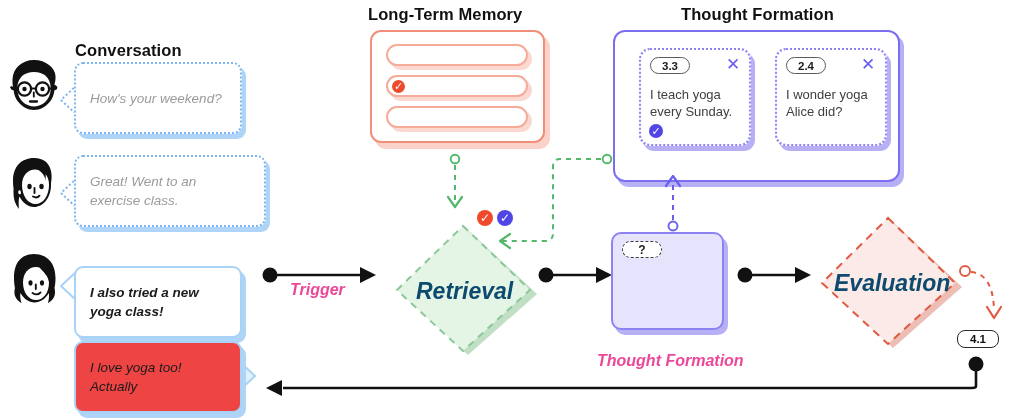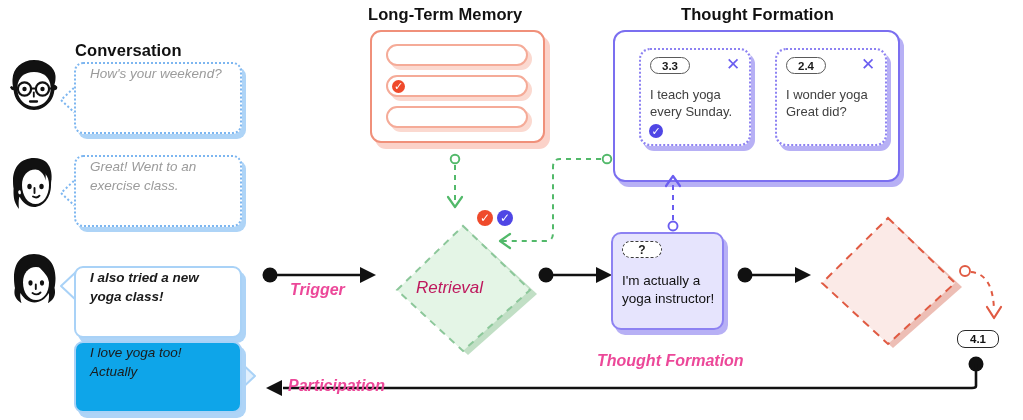--- a/index.html
+++ b/index.html
@@ -7,29 +7,29 @@
        font-family:"Liberation Sans","DejaVu Sans",sans-serif;
        -webkit-font-smoothing:antialiased;}
   .stage{position:absolute;left:0;top:0;width:1023px;height:420px;}
   .abs{position:absolute;}
 
   
   .sec-title{font-weight:bold;font-size:16.5px;color:#111111;letter-spacing:.1px;white-space:nowrap;}
 
   
   .bubble{position:absolute;box-sizing:border-box;border-radius:9px;
-          display:flex;align-items:flex-start;}
+          display:flex;align-items:center;}
   .bubble .btxt{font-style:italic;font-size:13.5px;line-height:19px;padding:0 14px;}
   .bubble.dotted{border:2px dotted #7db6f0;background:#ffffff;
                  box-shadow:4px 5px 0 0 #aed4f7;}
   .bubble.dotted .btxt{color:#9b9b9b;}
   .bubble.solidw{border:2px solid #a9d2f7;background:#ffffff;
                  box-shadow:4px 5px 0 0 #aed4f7;}
   .bubble.solidw .btxt{color:#1a1a1a;}
-  .bubble.filled{border:2px solid #a9d2f7;background:#0ea5e9;
+  .bubble.filled{border:2px solid #a9d2f7;background:#ef4444;
                  box-shadow:4px 5px 0 0 #aed4f7;}
   .bubble.filled .btxt{color:#1a1a1a;}
 
   
   .tail{position:absolute;overflow:visible;}
 
   
   .avatar{position:absolute;}
 
   
@@ -56,22 +56,22 @@
   
   .tf-box{position:absolute;box-sizing:border-box;border:2px solid #8d82f2;
           border-radius:10px;background:#e6e4fd;box-shadow:4px 5px 0 0 #b7b0f5;}
   .qpill{position:absolute;box-sizing:border-box;border:1.8px dashed #3a3a3a;
          border-radius:11px;background:#ffffff;display:flex;align-items:center;
          justify-content:center;font-size:12px;font-weight:bold;color:#1a1a1a;}
   .tf-txt{position:absolute;font-size:13.5px;line-height:18px;color:#111;}
 
   
   .dia-wrap{position:absolute;}
-  .dia-label{position:absolute;font-style:italic;font-weight:normal;font-size:17px;
-             color:#be185d;white-space:nowrap;}
+  .dia-label{position:absolute;font-style:italic;font-weight:bold;font-size:23px;
+             color:#0c4a6e;white-space:nowrap;}
 
   
   .flow-label{position:absolute;font-style:italic;font-weight:bold;font-size:16px;
               color:#ec4899;white-space:nowrap;text-align:center;}
 
   
   .badge41{position:absolute;box-sizing:border-box;border:1.6px solid #2a2a2a;
            border-radius:11px;background:#ffffff;display:flex;align-items:center;
            justify-content:center;font-size:11.5px;font-weight:bold;color:#111;}
 </style>
@@ -120,21 +120,21 @@
   <svg class="tail" style="left:55px;top:75px;" width="24" height="50" viewBox="0 0 24 50">
     <path d="M22 10 L6 25 L22 40" fill="#ffffff" stroke="#7db6f0" stroke-width="2" stroke-linejoin="round" stroke-dasharray="2 2.4"></path>
   </svg>
   <div class="bubble dotted" style="left:74px;top:62px;width:168px;height:72px;">
     <div class="btxt">How's your weekend?</div>
   </div>
 
   <svg class="tail" style="left:55px;top:168px;" width="24" height="50" viewBox="0 0 24 50">
     <path d="M22 10 L6 25 L22 40" fill="#ffffff" stroke="#7db6f0" stroke-width="2" stroke-linejoin="round" stroke-dasharray="2 2.4"></path>
   </svg>
-  <div class="bubble dotted" style="left:74px;top:155px;width:168px;height:72px;">
+  <div class="bubble dotted" style="left:74px;top:155px;width:192px;height:72px;">
     <div class="btxt">
       <span>Great! Went to an</span><br>
       <span>exercise class.</span>
     </div>
   </div>
 
   <svg class="tail" style="left:55px;top:262px;" width="24" height="50" viewBox="0 0 24 50">
     <path d="M22 9 L6 24 L22 39" fill="#ffffff" stroke="#a9d2f7" stroke-width="2" stroke-linejoin="round"></path>
   </svg>
   <div class="bubble solidw" style="left:74px;top:266px;width:168px;height:72px;font-weight:bold;">
@@ -168,21 +168,21 @@
     <span>I teach yoga</span><br>
     <span>every Sunday.</span>
   </div>
   <div class="chk blue" style="left:649px;top:124px;width:14px;height:14px;">✓</div>
 
   <div class="tcard" style="left:775px;top:48px;width:112px;height:98px;"></div>
   <div class="score" style="left:786px;top:57px;width:40px;height:17px;">2.4</div>
   <div class="xmark" style="left:861px;top:56px;">✕</div>
   <div class="tcard-txt" style="left:786px;top:86px;width:100px;">
     <span>I wonder yoga</span><br>
-    <span>Great did?</span>
+    <span>Alice did?</span>
   </div>
 
   <svg class="abs" style="left:400px;top:145px;" width="250" height="130" viewBox="0 0 250 130">
 
     <circle cx="55" cy="14" r="4.3" fill="#ffffff" stroke="#52b96a" stroke-width="1.9"></circle>
     <path d="M55 20 V56" stroke="#52b96a" stroke-width="2" fill="none" stroke-dasharray="5 5"></path>
     <path d="M48 52 L55 62 L62 52" fill="none" stroke="#52b96a" stroke-width="2.2" stroke-linecap="round" stroke-linejoin="round"></path>
 
     <circle cx="207" cy="14" r="4.3" fill="#ffffff" stroke="#52b96a" stroke-width="1.9"></circle>
     <path d="M201 14 H160 Q153 14 153 22 V88 Q153 96 146 96 H100" stroke="#52b96a" stroke-width="2" fill="none" stroke-dasharray="5 5"></path>
@@ -212,44 +212,40 @@
   </svg>
 
   <svg class="abs" style="left:655px;top:168px;" width="36" height="68" viewBox="0 0 36 68">
     <circle cx="18" cy="58" r="4.5" fill="#ffffff" stroke="#6a5df0" stroke-width="1.9"></circle>
     <path d="M18 52 V14" stroke="#6a5df0" stroke-width="2" fill="none" stroke-dasharray="5 5"></path>
     <path d="M11 18 L18 8 L25 18" fill="none" stroke="#6a5df0" stroke-width="2.2" stroke-linecap="round" stroke-linejoin="round"></path>
   </svg>
 
   <div class="tf-box" style="left:611px;top:232px;width:113px;height:98px;"></div>
   <div class="qpill" style="left:622px;top:241px;width:40px;height:17px;">?</div>
-  <div class="tf-txt" style="left:622px;top:272px;width:102px;">
-    <span>I'm actually a</span><br>
-    <span>yoga instructor!</span>
-  </div>
   <div class="flow-label" style="left:597px;top:340px;margin-top:12px;">Thought Formation</div>
 
   <svg class="abs" style="left:737px;top:262px;" width="80" height="30" viewBox="0 0 80 30">
     <circle cx="8" cy="13" r="7.5" fill="#111"></circle>
     <path d="M14 13 H60" stroke="#111" stroke-width="2.6" fill="none"></path>
     <path d="M58 5 L74 13 L58 21 Z" fill="#111"></path>
   </svg>
 
   <svg class="dia-wrap" style="left:810px;top:208px;" width="160" height="145" viewBox="0 0 160 145">
     <path d="M83 14 L152 79 L83 140 L17 79 Z" fill="#eab3a8" opacity="0.85"></path>
     <path d="M78 10 L145 75 L78 136 L12 75 Z" fill="#fbeae7" stroke="#e05a42" stroke-width="2" stroke-dasharray="8 6"></path>
   </svg>
+  <div class="dia-label" style="left:834px;top:270px;">Evaluation</div>
 
   <svg class="abs" style="left:955px;top:262px;" width="60" height="70" viewBox="0 0 60 70">
     <circle cx="10" cy="9" r="5" fill="#ffffff" stroke="#e05a42" stroke-width="1.9"></circle>
     <path d="M16 10 Q38 12 39 48" stroke="#e05a42" stroke-width="2" fill="none" stroke-dasharray="5 5"></path>
     <path d="M32 45 L39 56 L46 45" fill="none" stroke="#e05a42" stroke-width="2.2" stroke-linecap="round" stroke-linejoin="round"></path>
   </svg>
   <div class="badge41" style="left:957px;top:330px;width:42px;height:18px;border-radius:8px;">4.1</div>
 
   <svg class="abs" style="left:258px;top:350px;" width="730" height="50" viewBox="0 0 730 50">
     <circle cx="718" cy="14" r="7.5" fill="#111"></circle>
     <path d="M718 14 V36 Q718 38 714 38 H25" stroke="#111" stroke-width="2.6" fill="none"></path>
     <path d="M24 30 L8 38 L24 46 Z" fill="#111"></path>
   </svg>
-  <div class="flow-label" style="left:288px;top:377px;">Participation</div>
 
 </div>
 
 </body></html>

